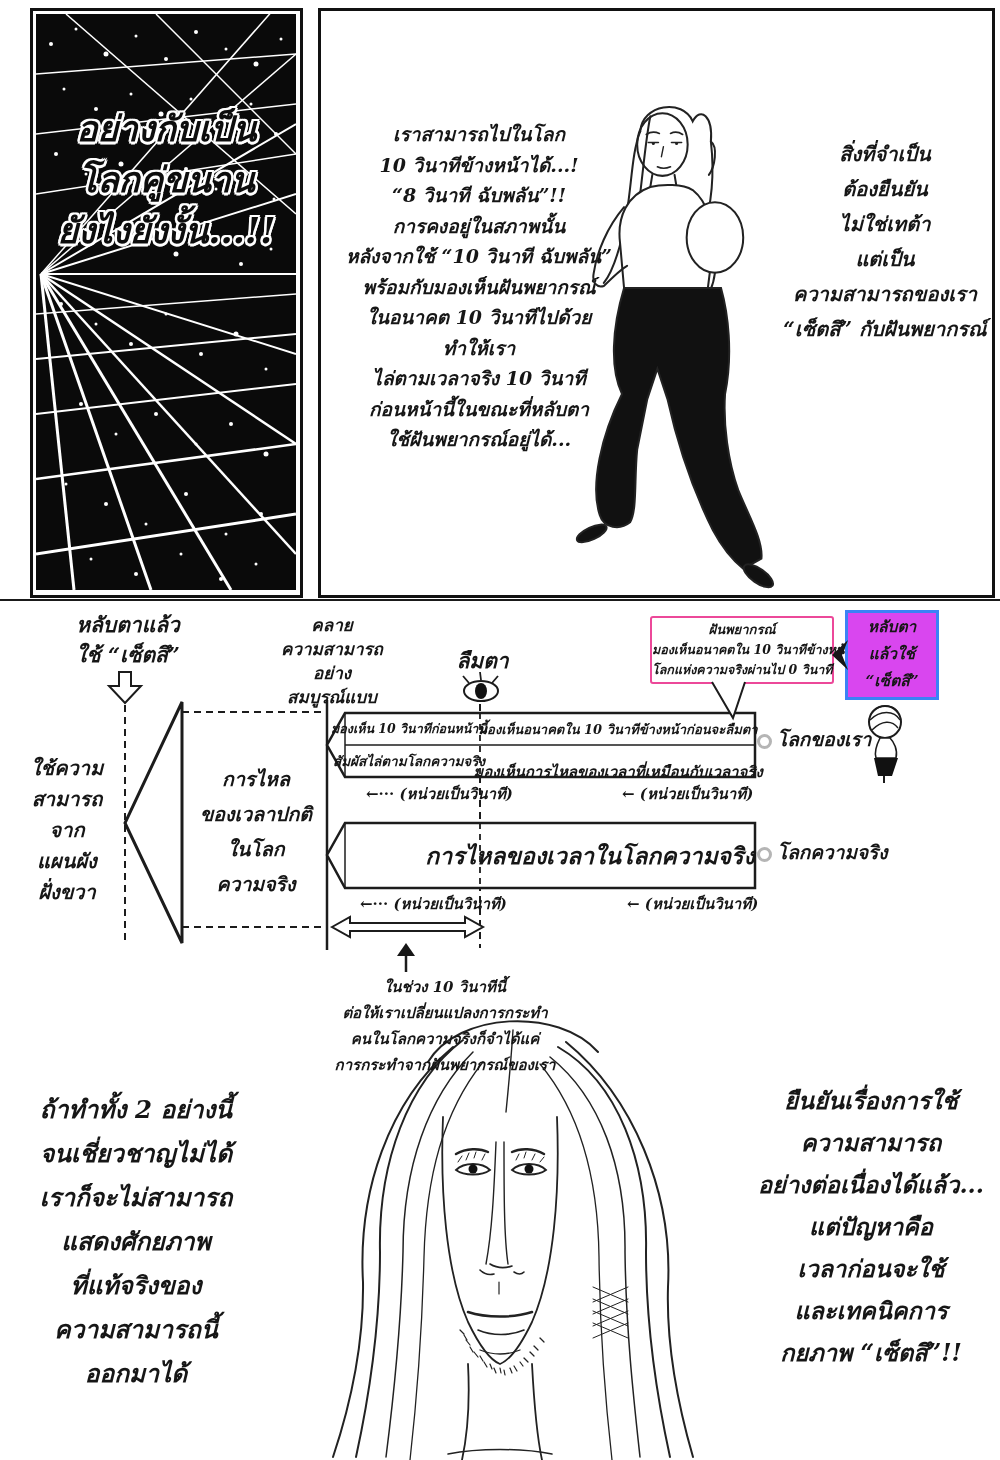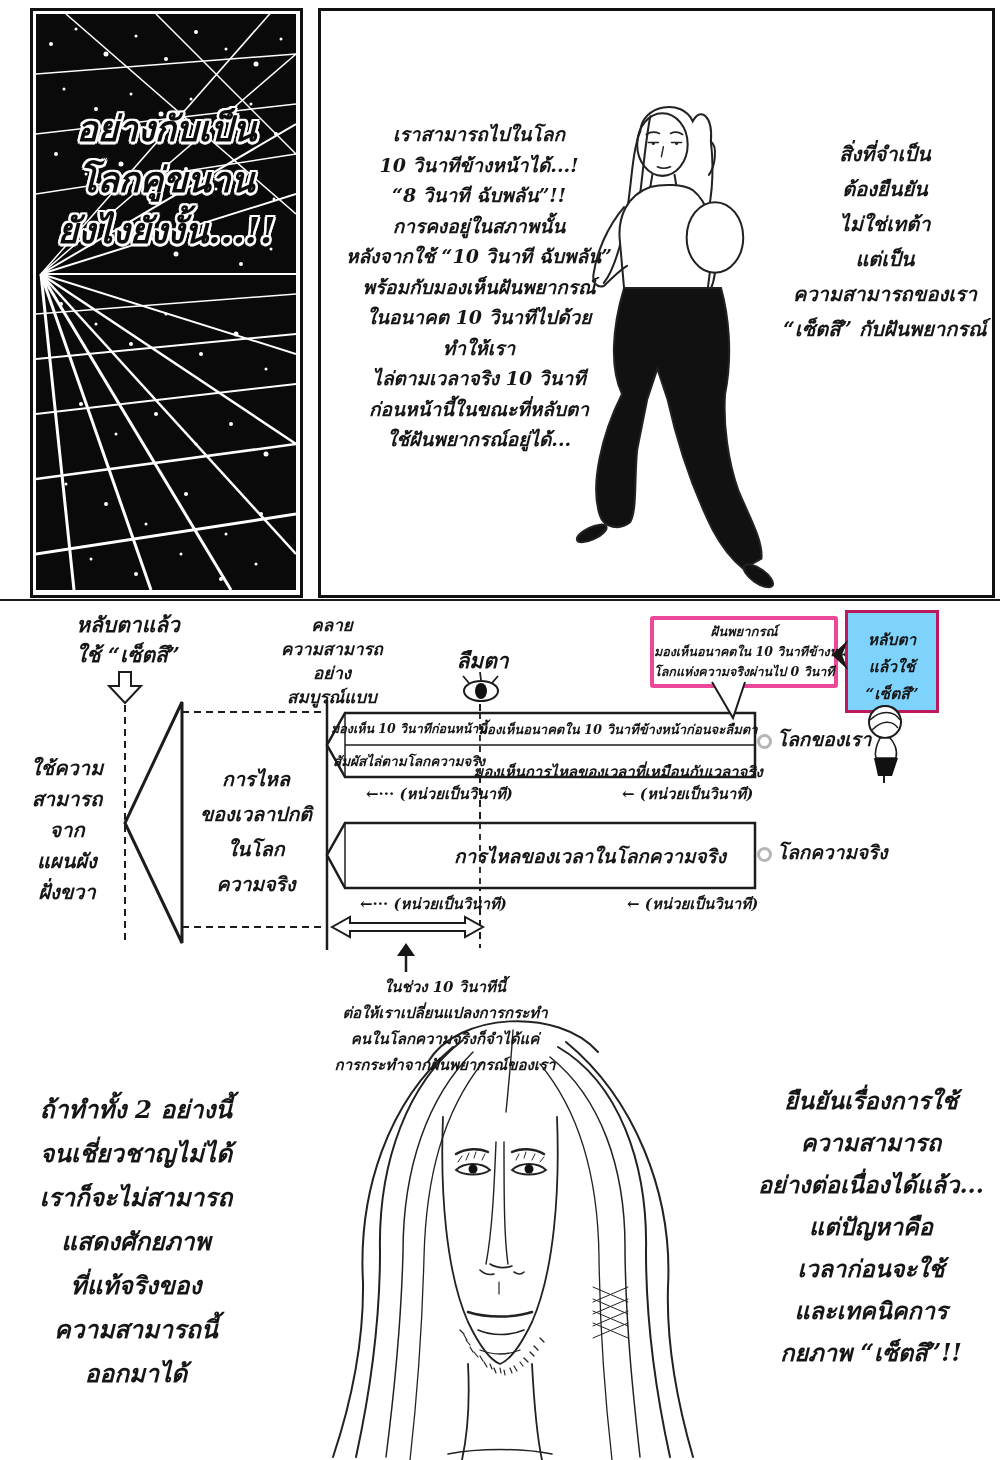--- a/index.html
+++ b/index.html
@@ -229,29 +229,29 @@
 
   <div class="abs t center" style="left:262px;top:613px;width:140px;font-size:17px;line-height:24px;z-index:3;">
     <div class="nowrap">คลาย</div>
     <div class="nowrap">ความสามารถ</div>
     <div class="nowrap">อย่าง</div>
     <div class="nowrap">สมบูรณ์แบบ</div>
   </div>
 
   <div class="abs t center" style="left:430px;top:644px;width:105px;font-size:21px;z-index:3;">ลืมตา</div>
 
-  <div class="abs t center" style="left:650px;top:616px;width:180px;height:62px;border:4px solid #ec4899;border-radius:3px;
+  <div class="abs t center" style="left:650px;top:616px;width:180px;height:62px;border:2px solid #ec4899;border-radius:3px;
               background:#fff;font-size:12.5px;line-height:20px;padding-top:2px;z-index:1;">
     <div class="nowrap" style="font-size:13px;">ฝันพยากรณ์</div>
     <div class="nowrap">มองเห็นอนาคตใน 10 วินาทีข้างหน้า</div>
     <div class="nowrap">โลกแห่งความจริงผ่านไป 0 วินาที</div>
   </div>
 
-  <div class="abs t center" style="left:845px;top:610px;width:88px;height:84px;border:3px solid #be185d;background:#7dd3fc;
-              font-size:15.5px;line-height:27px;padding-top:13px;z-index:1;">
+  <div class="abs t center" style="left:845px;top:610px;width:88px;height:84px;border:3px solid #3b82f6;background:#d946ef;
+              font-size:15.5px;line-height:27px;padding-top:0;z-index:1;">
     <div class="nowrap">หลับตา</div>
     <div class="nowrap">แล้วใช้</div>
     <div class="nowrap">“เซ็ตสึ”</div>
   </div>
 
   <div class="abs t center" style="left:12px;top:753px;width:110px;font-size:20px;line-height:31px;z-index:3;">
     <div class="nowrap">ใช้ความ</div>
     <div class="nowrap">สามารถ</div>
     <div class="nowrap">จาก</div>
     <div class="nowrap">แผนผัง</div>
@@ -278,21 +278,21 @@
 
   <div class="abs t nowrap" style="left:366px;top:782px;font-size:15px;z-index:3;">
     <span style="font-style:normal;">←···</span>
     <span>(หน่วยเป็นวินาที)</span>
   </div>
   <div class="abs t nowrap" style="left:622px;top:782px;font-size:15px;z-index:3;">
     <span style="font-style:normal;">←</span>
     <span>(หน่วยเป็นวินาที)</span>
   </div>
 
-  <div class="abs t cell nowrap" style="left:430px;top:823px;width:320px;height:65px;font-size:19px;z-index:3;">การไหลของเวลาในโลกความจริง</div>
+  <div class="abs t cell nowrap" style="left:430px;top:823px;width:320px;height:65px;font-size:23px;z-index:3;">การไหลของเวลาในโลกความจริง</div>
 
   <div class="abs t nowrap" style="left:360px;top:892px;font-size:15px;z-index:3;">
     <span style="font-style:normal;">←···</span>
     <span>(หน่วยเป็นวินาที)</span>
   </div>
   <div class="abs t nowrap" style="left:627px;top:892px;font-size:15px;z-index:3;">
     <span style="font-style:normal;">←</span>
     <span>(หน่วยเป็นวินาที)</span>
   </div>
 

